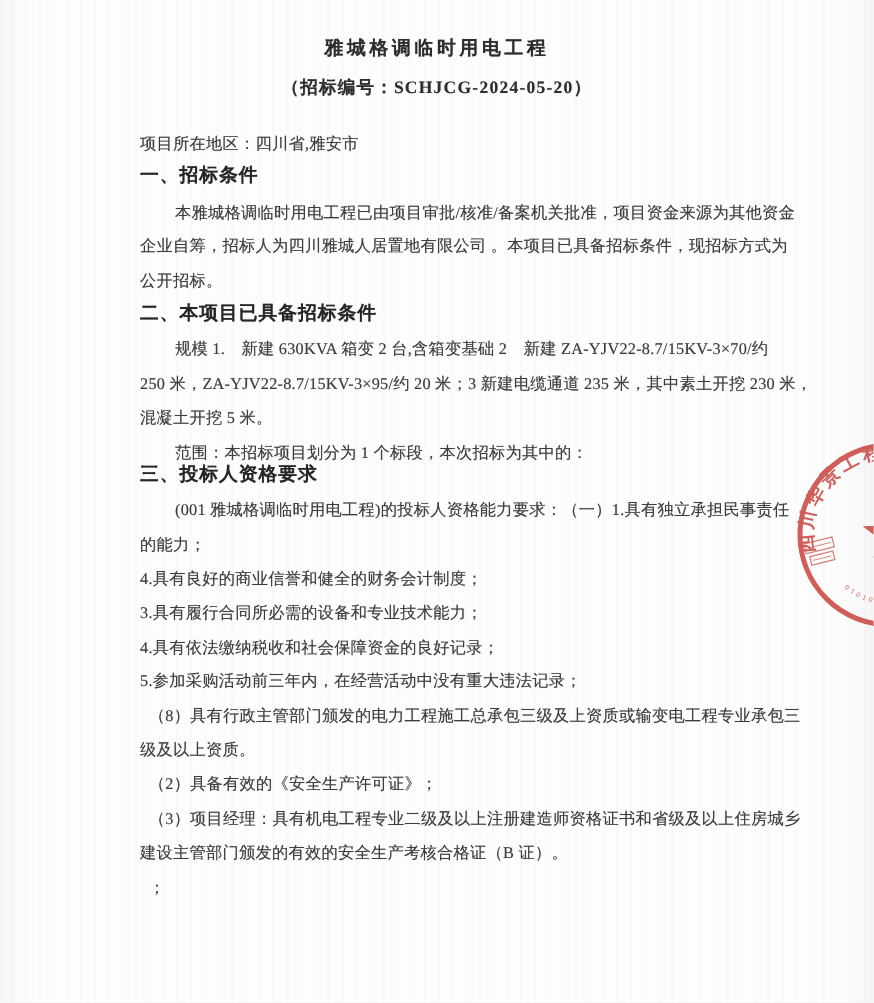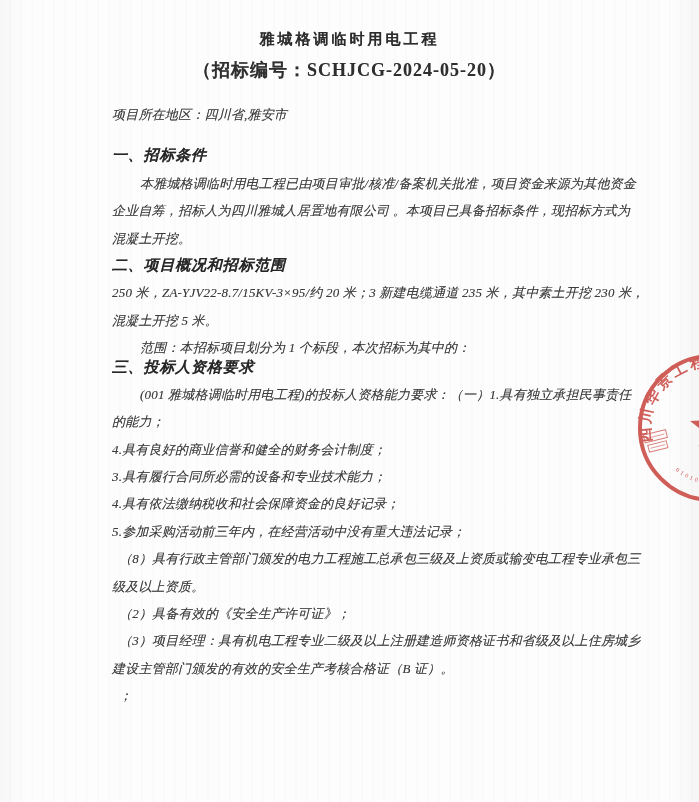--- a/index.html
+++ b/index.html
@@ -22,42 +22,41 @@
     text-align:center;
   }
   .doc-title {
     height:31px; line-height:31px;
     font-size:15px; font-weight:bold; color:#2c2c2c;
     letter-spacing:3px;
     text-shadow:0 0 0.6px rgba(60,60,60,0.55);
   }
   .doc-subtitle {
     height:31px; line-height:31px;
-    font-size:18px; font-weight:bold; color:#2f2f2f;
+    font-size:14px; font-weight:bold; color:#2f2f2f;
     letter-spacing:1px;
     text-shadow:0 0 0.6px rgba(60,60,60,0.5);
   }
   .body-block {
     position:absolute; top:105px; left:112px; width:516px;
   }
   .line {
     height:27.4px; line-height:19px;
     font-size:13px; color:#3d3d3d;
     letter-spacing:0.2px;
     white-space:pre;
     text-shadow:0 0 0.6px rgba(70,70,70,0.5);
-    font-style:italic;
   }
   .line.heading {
     font-weight:bold; font-size:15px; color:#262626;
     letter-spacing:0.8px;
   }
   .line.ind1 { padding-left:7px; }
   .line.ind2 { padding-left:28px; }
-  .line[data-line="1"]  { margin-top:14px; }
+  .line[data-line="1"]  { }
   .line[data-line="11"] { margin-top:-8px; }
   .stamp {
     position:absolute; left:637px; top:353px;
     width:150px; height:150px;
     opacity:0.85;
     filter:blur(0.3px);
   }
   .stamp text { font-family:"Liberation Serif","DejaVu Serif",serif; }
 </style>
 </head>
@@ -68,22 +67,23 @@
   <div class="title-block">
     <div class="doc-title">雅城格调临时用电工程</div>
     <div class="doc-subtitle">（招标编号：SCHJCG-2024-05-20）</div>
   </div>
 
   <div class="body-block">
       <div class="line body" data-line="0">项目所在地区：四川省,雅安市</div>
       <div class="line heading" data-line="1">一、招标条件</div>
       <div class="line body ind2" data-line="2">本雅城格调临时用电工程已由项目审批/核准/备案机关批准，项目资金来源为其他资金</div>
       <div class="line body" data-line="3">企业自筹，招标人为四川雅城人居置地有限公司 。本项目已具备招标条件，现招标方式为</div>
-      <div class="line body" data-line="4">混凝土开挖。</div>
-      <div class="line heading" data-line="5">二、项目概况和招标范围</div>
+      <div class="line body" data-line="4">公开招标。</div>
+      <div class="line heading" data-line="5">二、本项目已具备招标条件</div>
+      <div class="line body ind2" data-line="6">规模 1.　新建 630KVA 箱变 2 台,含箱变基础 2　新建 ZA-YJV22-8.7/15KV-3×70/约</div>
       <div class="line body" data-line="7">250 米，ZA-YJV22-8.7/15KV-3×95/约 20 米；3 新建电缆通道 235 米，其中素土开挖 230 米，</div>
       <div class="line body" data-line="8">混凝土开挖 5 米。</div>
       <div class="line body ind2" data-line="9">范围：本招标项目划分为 1 个标段，本次招标为其中的：</div>
       <div class="line heading" data-line="11">三、投标人资格要求</div>
       <div class="line body ind2" data-line="12">(001 雅城格调临时用电工程)的投标人资格能力要求：（一）1.具有独立承担民事责任</div>
       <div class="line body" data-line="13">的能力；</div>
       <div class="line body" data-line="14">4.具有良好的商业信誉和健全的财务会计制度；</div>
       <div class="line body" data-line="15">3.具有履行合同所必需的设备和专业技术能力；</div>
       <div class="line body" data-line="16">4.具有依法缴纳税收和社会保障资金的良好记录；</div>
       <div class="line body" data-line="17">5.参加采购活动前三年内，在经营活动中没有重大违法记录；</div>

